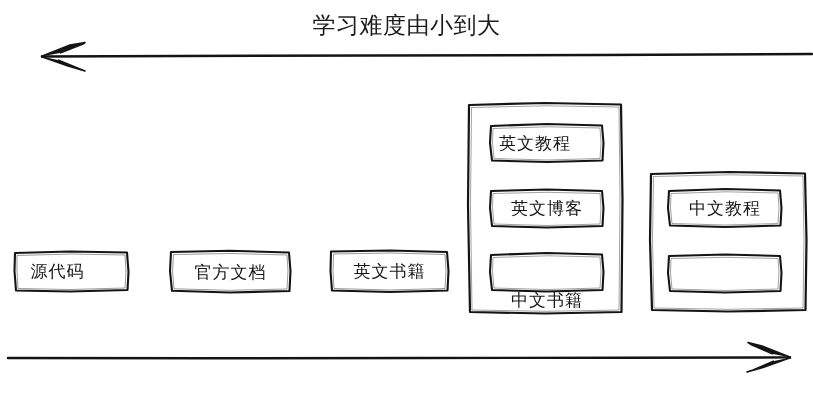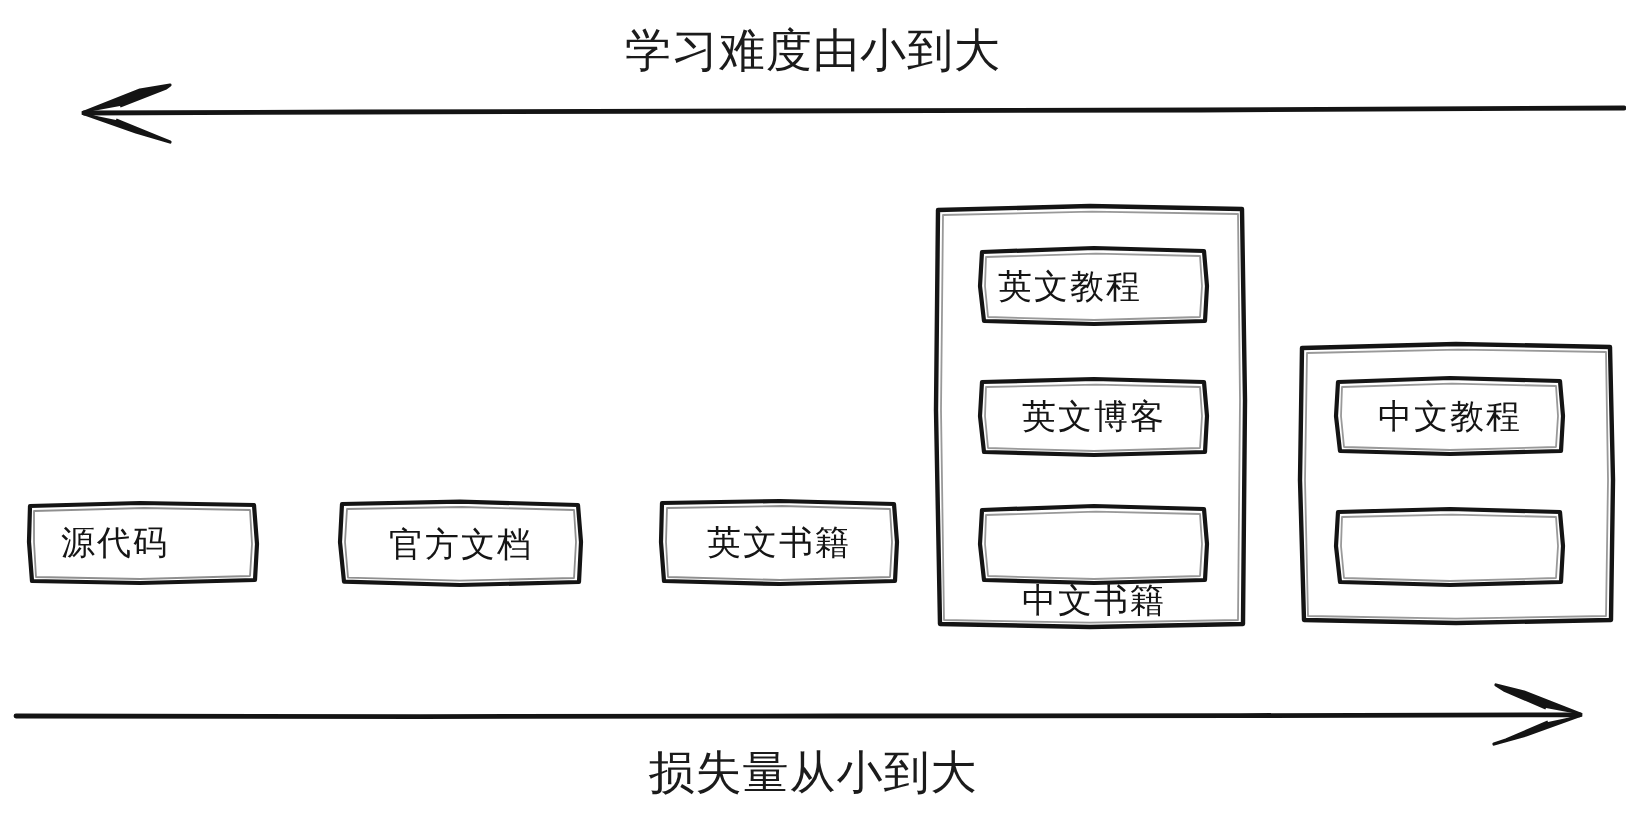--- a/index.html
+++ b/index.html
@@ -121,21 +121,20 @@
       <path d="M 671,193.5 L 726,191.8 L 778,193 L 779,208 L 778,223.5 L 725,225 L 672,223.5 L 670.5,208 Z" fill="none" stroke="#333333" stroke-width="0.9" stroke-linejoin="round" opacity="0.5"></path>
     </g>
     <g>
       <path d="M 669,256 L 725,254.5 L 780,256 L 781.5,273 L 780.5,291 L 725,292.5 L 670,291 L 668,273 Z" fill="#ffffff" stroke="#141414" stroke-width="2.1" stroke-linejoin="round"></path>
       <path d="M 671,258.5 L 726,257.3 L 778,258.5 L 779,273 L 778,289 L 725,290.5 L 672,289 L 670.5,273 Z" fill="none" stroke="#333333" stroke-width="0.9" stroke-linejoin="round" opacity="0.5"></path>
     </g>
   </svg>
 
   <div class="axis-label" id="top-axis-label">学习难度由小到大</div>
 
-  <div class="axis-label" id="bottom-axis-label">损失量从小到大</div>
 
   <div class="node-box" style="left:0; top:252px; width:115px; height:39px;border-radius:13px;">源代码</div>
 
   <div class="node-box" style="left:170px; top:251px; width:121px; height:43px;">官方文档</div>
 
   <div class="node-box" style="left:330px; top:251px; width:119px; height:40px;">英文书籍</div>
 
   <div class="node-box" style="left:478px; top:124px; width:114px; height:38px;">英文教程</div>
 
   <div class="node-box" style="left:490px; top:189px; width:114px; height:38px;">英文博客</div>

